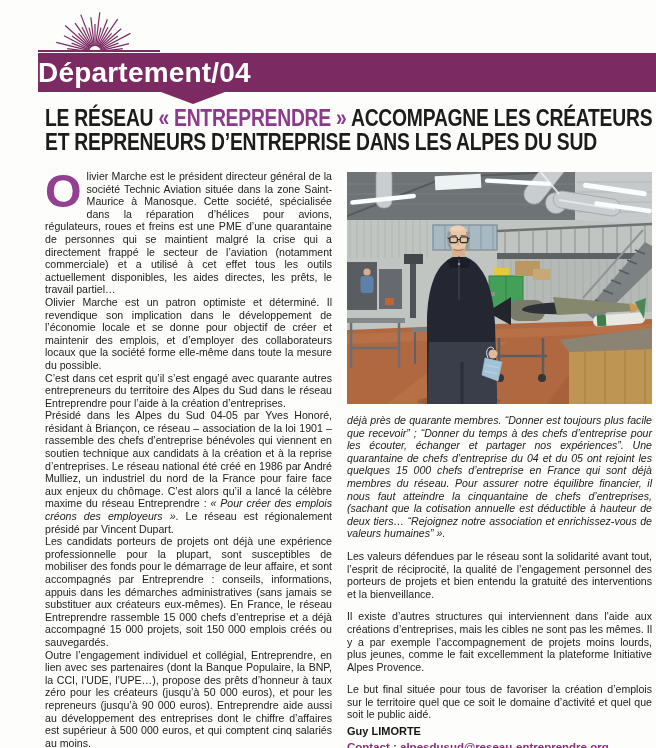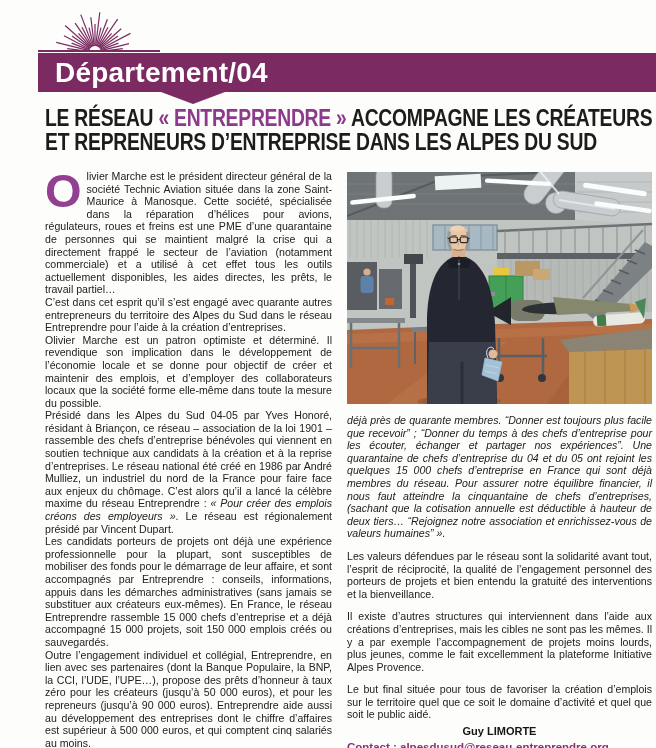--- a/index.html
+++ b/index.html
@@ -7,21 +7,21 @@
     position:relative; width:656px; height:748px; margin:0 auto;
     background:#fdfdfb; overflow:hidden;
     font-family:"Liberation Sans", sans-serif; color:#1f1f1f;
   }
   
   .sunburst { position:absolute; left:30px; top:6px; width:130px; height:46px; }
   .sunburst-underline { position:absolute; left:38px; top:50px; width:122px; height:2px; background:#7c2b62; }
   .banner {
     position:absolute; left:38px; top:53px; right:0; height:39px;
     background:#7c2b62; color:#ffffff; font-weight:bold; font-size:28px;
-    line-height:39px; padding-left:17px; letter-spacing:0.2px;
+    line-height:39px; letter-spacing:0.2px;
   }
   .banner-notch {
     position:absolute; left:161px; top:92px; width:64px; height:12px;
     background:#7c2b62; clip-path:polygon(0 0, 100% 0, 50% 100%);
   }
   
   .headline { position:absolute; left:45px; top:106px; transform:scaleX(0.84); transform-origin:left top; }
   .hl-line { white-space:nowrap; font-weight:bold; font-size:23px; line-height:24px; color:#1c1c1a; letter-spacing:-0.3px; }
   .hl-accent { color:#8e3a8c; }
   
@@ -30,21 +30,21 @@
   .col-right { width:305px; }
   p.body { margin:0; font-size:10.6px; line-height:12.6px; text-align:justify; color:#212121; }
   .col-right p.body { margin:10px 0 4px 0; }
   .dropcap {
     float:left; color:#933f92; font-weight:bold;
     font-size:47px; line-height:37px; margin:2px 5px 0 0;
   }
   .italic { font-style:italic; }
   .photo { width:305px; height:232px; margin:2px 0 6px 0; background:#c1c5c1; }
   .photo svg { display:block; width:100%; height:100%; }
-  .author { text-align:center; font-weight:bold; font-size:11px; margin-top:2px; color:#141414; }
+  .author { text-align:left; font-weight:bold; font-size:11px; margin-top:2px; color:#141414; }
   .contact { font-weight:bold; color:#8a2e7c; font-size:11.5px; margin-top:4px;text-decoration:underline; }
 </style>
 </head>
 <body>
 
 <div class="page">
 
   <svg id="sunburst-svg" class="sunburst" viewBox="0 0 130 46">
       <line x1="71.0" y1="46.0" x2="105.0" y2="46.0" stroke="#7c2b62" stroke-width="1.2"></line>
       <line x1="71.0" y1="45.3" x2="92.8" y2="42.6" stroke="#7c2b62" stroke-width="1.2"></line>
@@ -82,22 +82,22 @@
 
   <div class="headline">
     <div class="hl-line"><span>LE RÉSEAU </span><span class="hl-accent">« ENTREPRENDRE »</span><span> ACCOMPAGNE LES CRÉATEURS</span></div>
     <div class="hl-line">ET REPRENEURS D’ENTREPRISE DANS LES ALPES DU SUD</div>
   </div>
 
   <div class="columns">
 
     <div class="col-left">
       <p class="body"><span class="dropcap">O</span><span>livier Marche est le président directeur général de la société Technic Aviation située dans la zone Saint-Maurice à Manosque. Cette société, spécialisée dans la réparation d’hélices pour avions, régulateurs, roues et freins est une PME d’une quarantaine de personnes qui se maintient malgré la crise qui a directement frappé le secteur de l’aviation (notamment commerciale) et a utilisé à cet effet tous les outils actuellement disponibles, les aides directes, les prêts, le travail partiel…</span></p>
+      <p class="body">Olivier Marche est un patron optimiste et déterminé. Il revendique son implication dans le développement de l’économie locale et se donne pour objectif de créer et maintenir des emplois, et d’employer des collaborateurs locaux que la société forme elle-même dans toute la mesure du possible.</p>
       <p class="body">C’est dans cet esprit qu’il s’est engagé avec quarante autres entrepreneurs du territoire des Alpes du Sud dans le réseau Entreprendre pour l’aide à la création d’entreprises.</p>
-      <p class="body">Olivier Marche est un patron optimiste et déterminé. Il revendique son implication dans le développement de l’économie locale et se donne pour objectif de créer et maintenir des emplois, et d’employer des collaborateurs locaux que la société forme elle-même dans toute la mesure du possible.</p>
       <p class="body"><span>Présidé dans les Alpes du Sud 04-05 par Yves Honoré, résidant à Briançon, ce réseau – association de la loi 1901 – rassemble des chefs d’entreprise bénévoles qui viennent en soutien technique aux candidats à la création et à la reprise d’entreprises. Le réseau national été créé en 1986 par André Mulliez, un industriel du nord de la France pour faire face aux enjeux du chômage. C’est alors qu’il a lancé la célèbre maxime du réseau Entreprendre : </span><span class="italic">« Pour créer des emplois créons des employeurs »</span><span>. Le réseau est régionalement présidé par Vincent Dupart.</span></p>
       <p class="body">Les candidats porteurs de projets ont déjà une expérience professionnelle pour la plupart, sont susceptibles de mobiliser des fonds pour le démarrage de leur affaire, et sont accompagnés par Entreprendre : conseils, informations, appuis dans les démarches administratives (sans jamais se substituer aux créateurs eux-mêmes). En France, le réseau Entreprendre rassemble 15 000 chefs d’entreprise et a déjà accompagné 15 000 projets, soit 150 000 emplois créés ou sauvegardés.</p>
       <p class="body">Outre l’engagement individuel et collégial, Entreprendre, en lien avec ses partenaires (dont la Banque Populaire, la BNP, la CCI, l’UDE, l’UPE…), propose des prêts d’honneur à taux zéro pour les créateurs (jusqu’à 50 000 euros), et pour les repreneurs (jusqu’à 90 000 euros). Entreprendre aide aussi au développement des entreprises dont le chiffre d’affaires est supérieur à 500 000 euros, et qui comptent cinq salariés au moins.</p>
 
     </div>
 
     <div class="col-right">
 
       <div class="photo">
         <svg viewBox="0 0 305 232" preserveAspectRatio="none">

